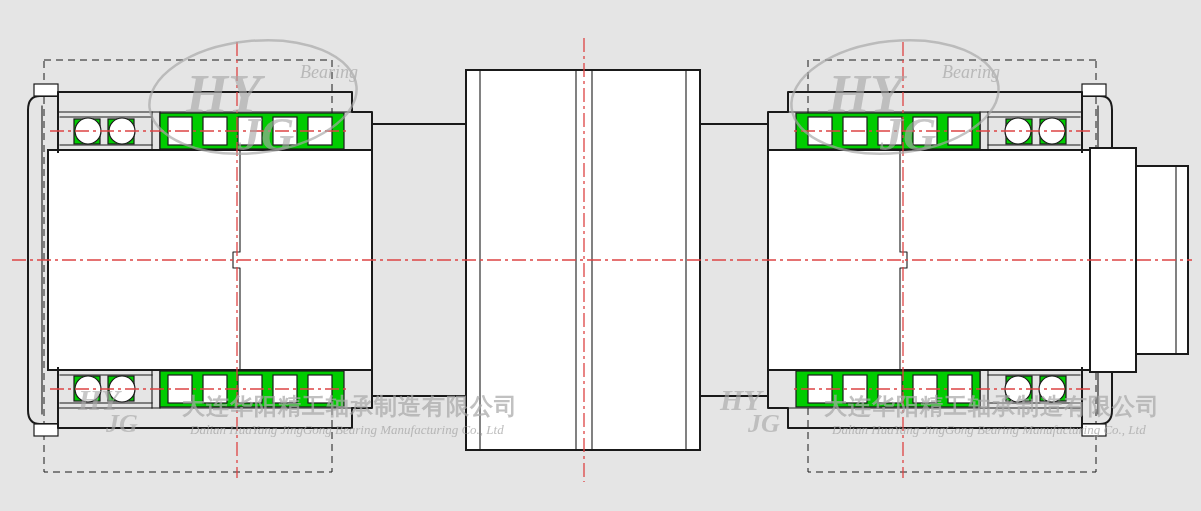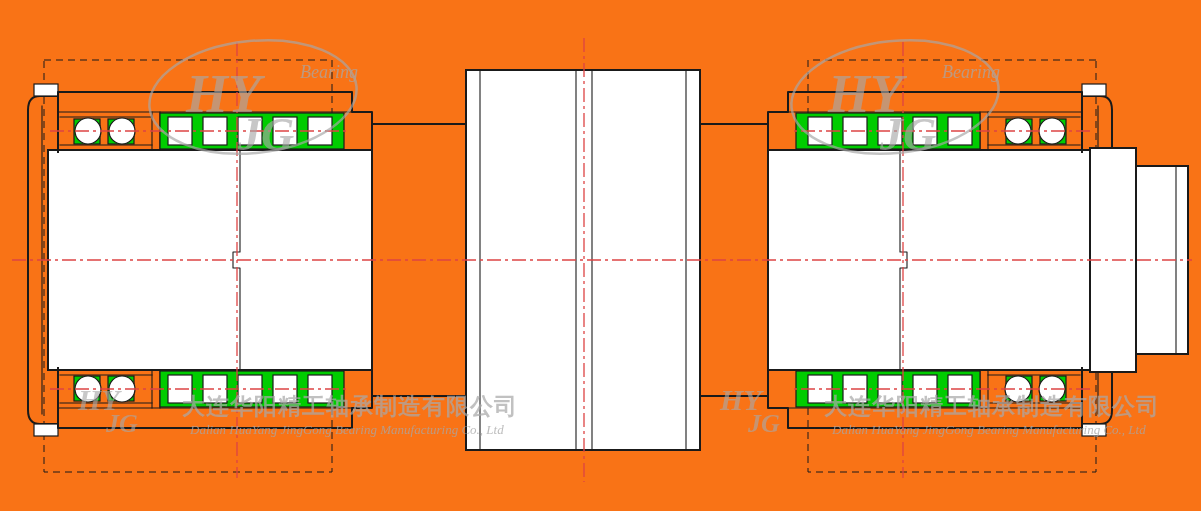--- a/index.html
+++ b/index.html
@@ -1,16 +1,16 @@
 <!DOCTYPE html>
 <html style="--outline: #1a1a1a; --centerline_red: #dd4444; --bearing_green: #00cc00; --watermark_gray: #a8a8a8;"><head>
 <meta charset="utf-8">
 <style>
   html,body{margin:0;padding:0;background:#ffffff;}
-  .stage{position:relative;width:1201px;height:511px;background:#f97316;overflow:hidden;}
+  .stage{position:relative;width:1201px;height:511px;background:#e5e5e5;overflow:hidden;}
   svg{display:block;}
   .outline{fill:none;stroke:var(--outline);stroke-width:2;stroke-linejoin:round;stroke-linecap:square;}
   .thin{stroke-width:1.1;}
   .whitefill{fill:#ffffff;stroke:var(--outline);stroke-width:2;}
   .whitefill-thin{fill:#ffffff;stroke:var(--outline);stroke-width:1.2;}
   .green{fill:var(--bearing_green);stroke:var(--outline);stroke-width:1.2;}
   .redline{fill:none;stroke:var(--centerline_red);stroke-width:1.3;stroke-dasharray:14 4 3 4;}
   .phantom{fill:none;stroke:var(--outline);stroke-width:1;stroke-dasharray:7 5;}
   .wm{opacity:.85;}
   .wm-ellipse{fill:none;stroke:var(--watermark_gray);stroke-width:2.5;opacity:.8;}

